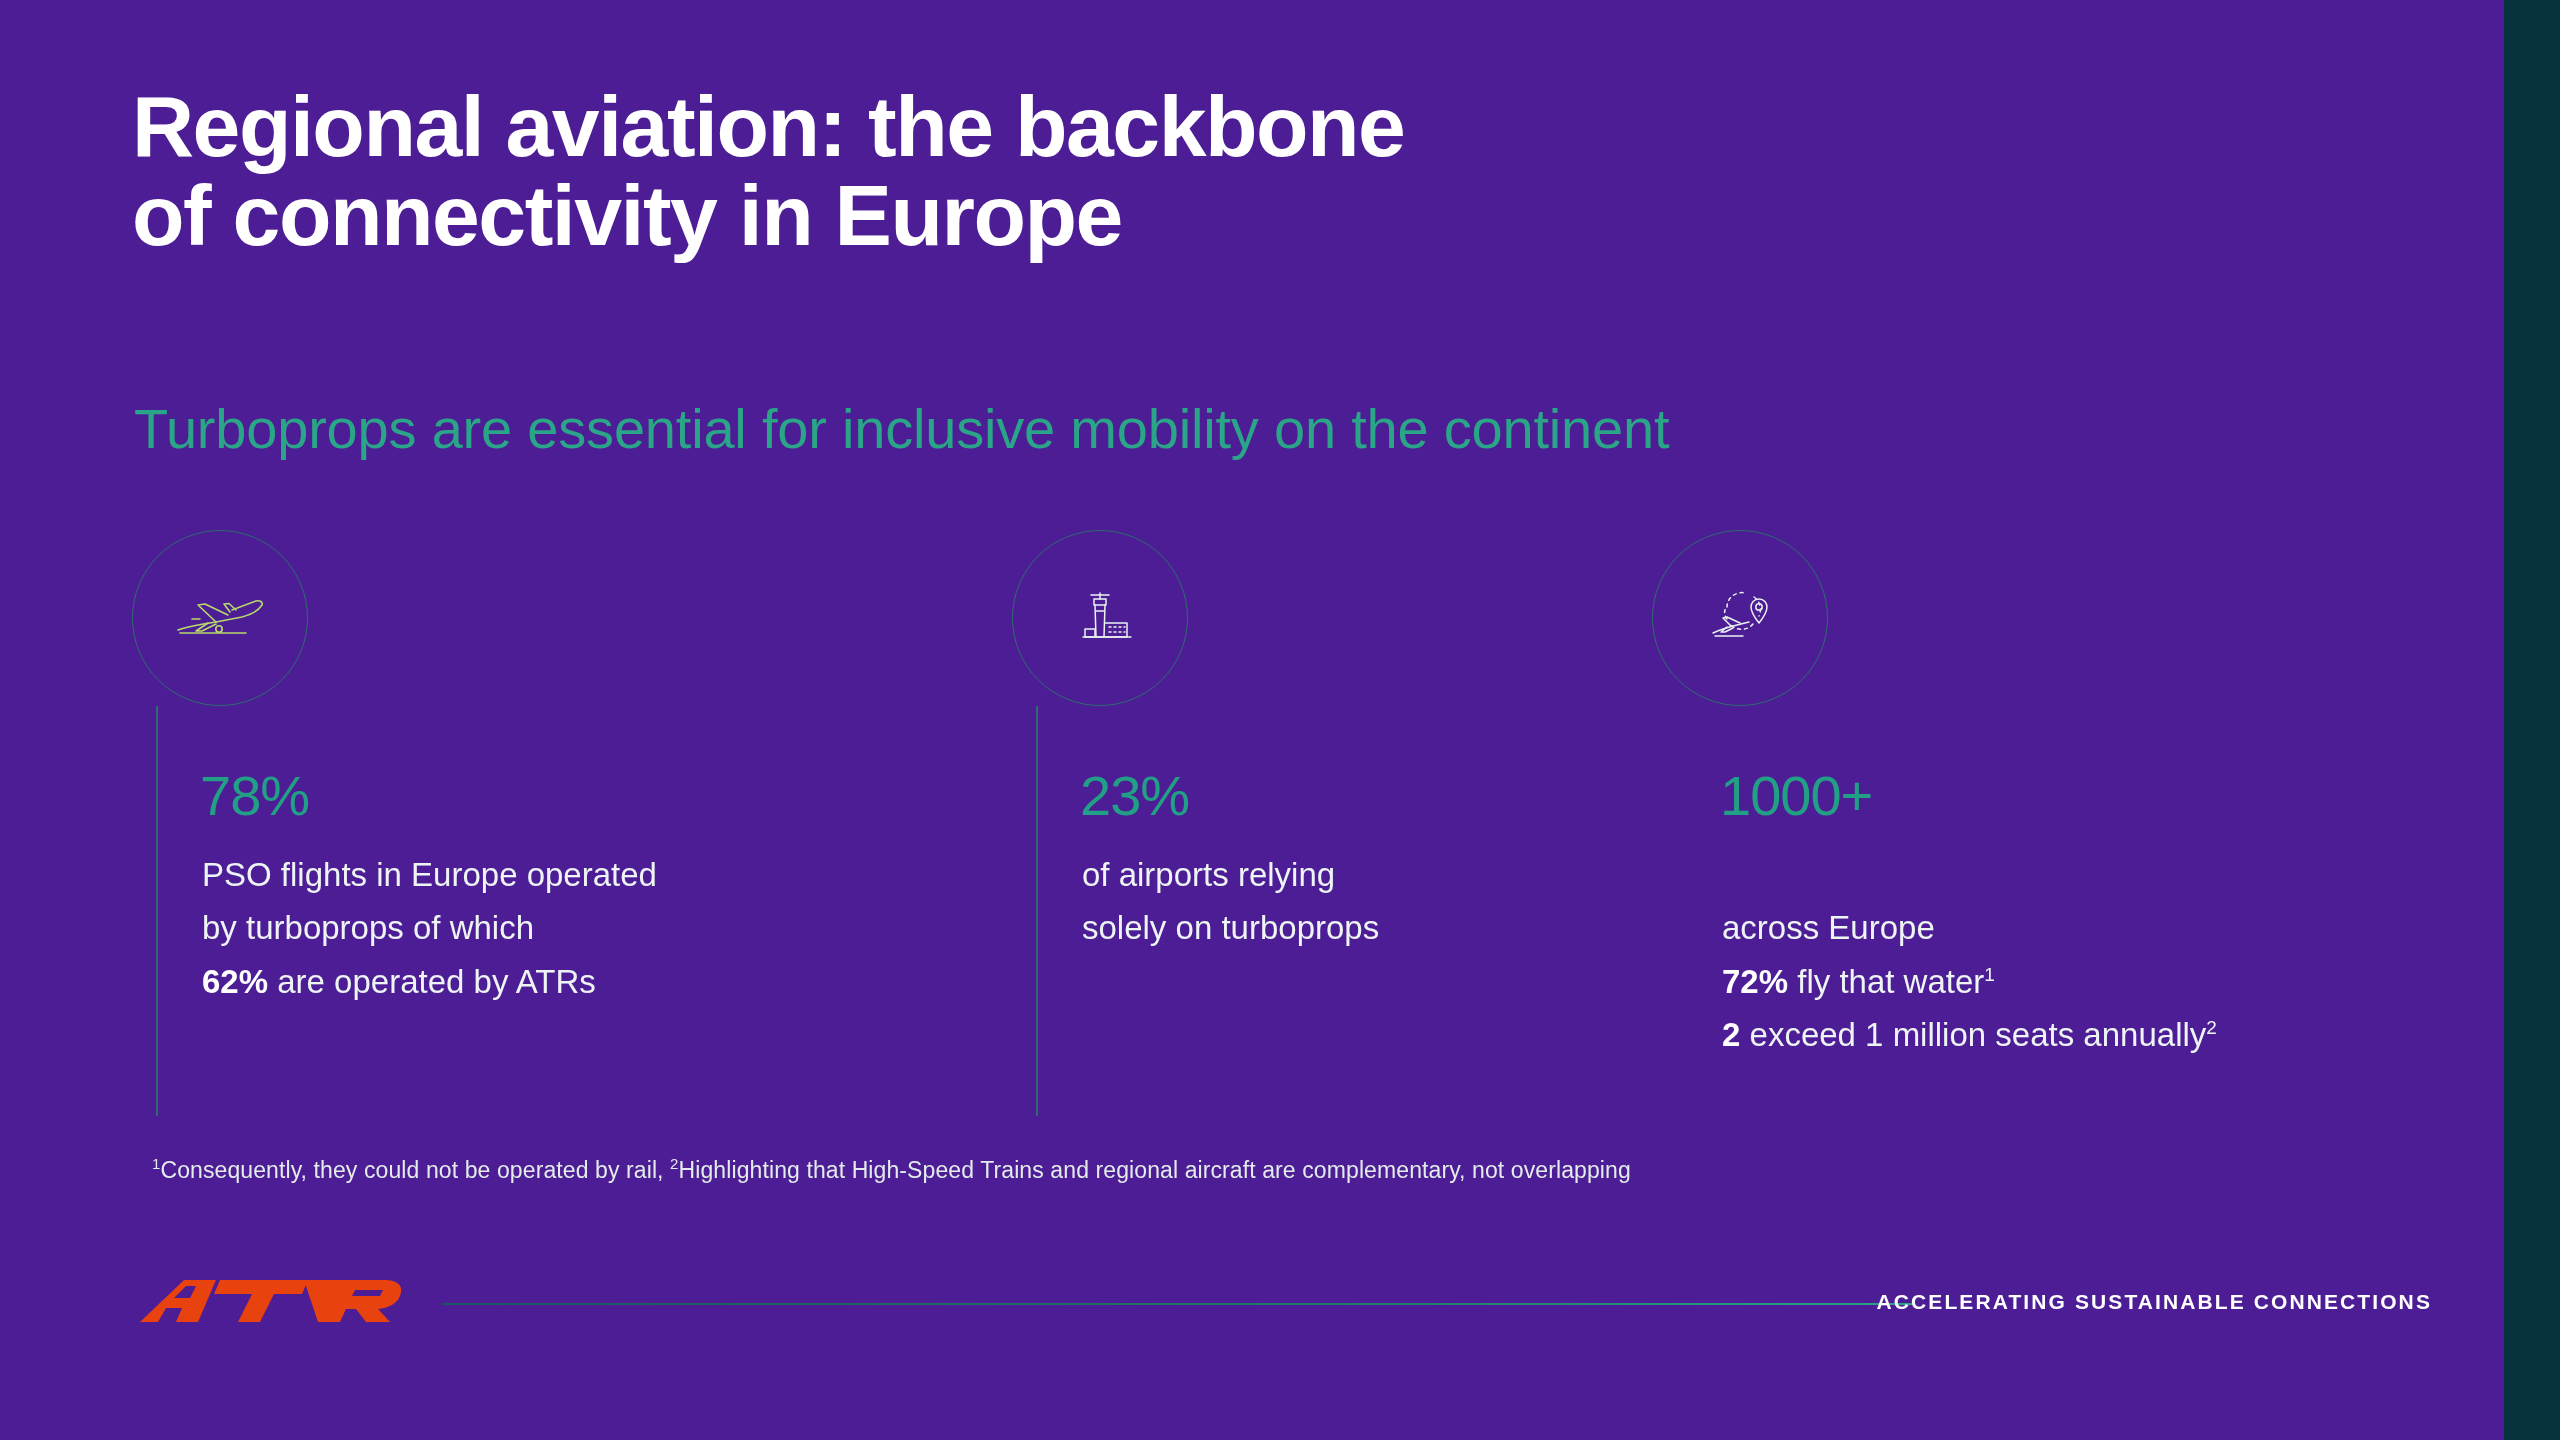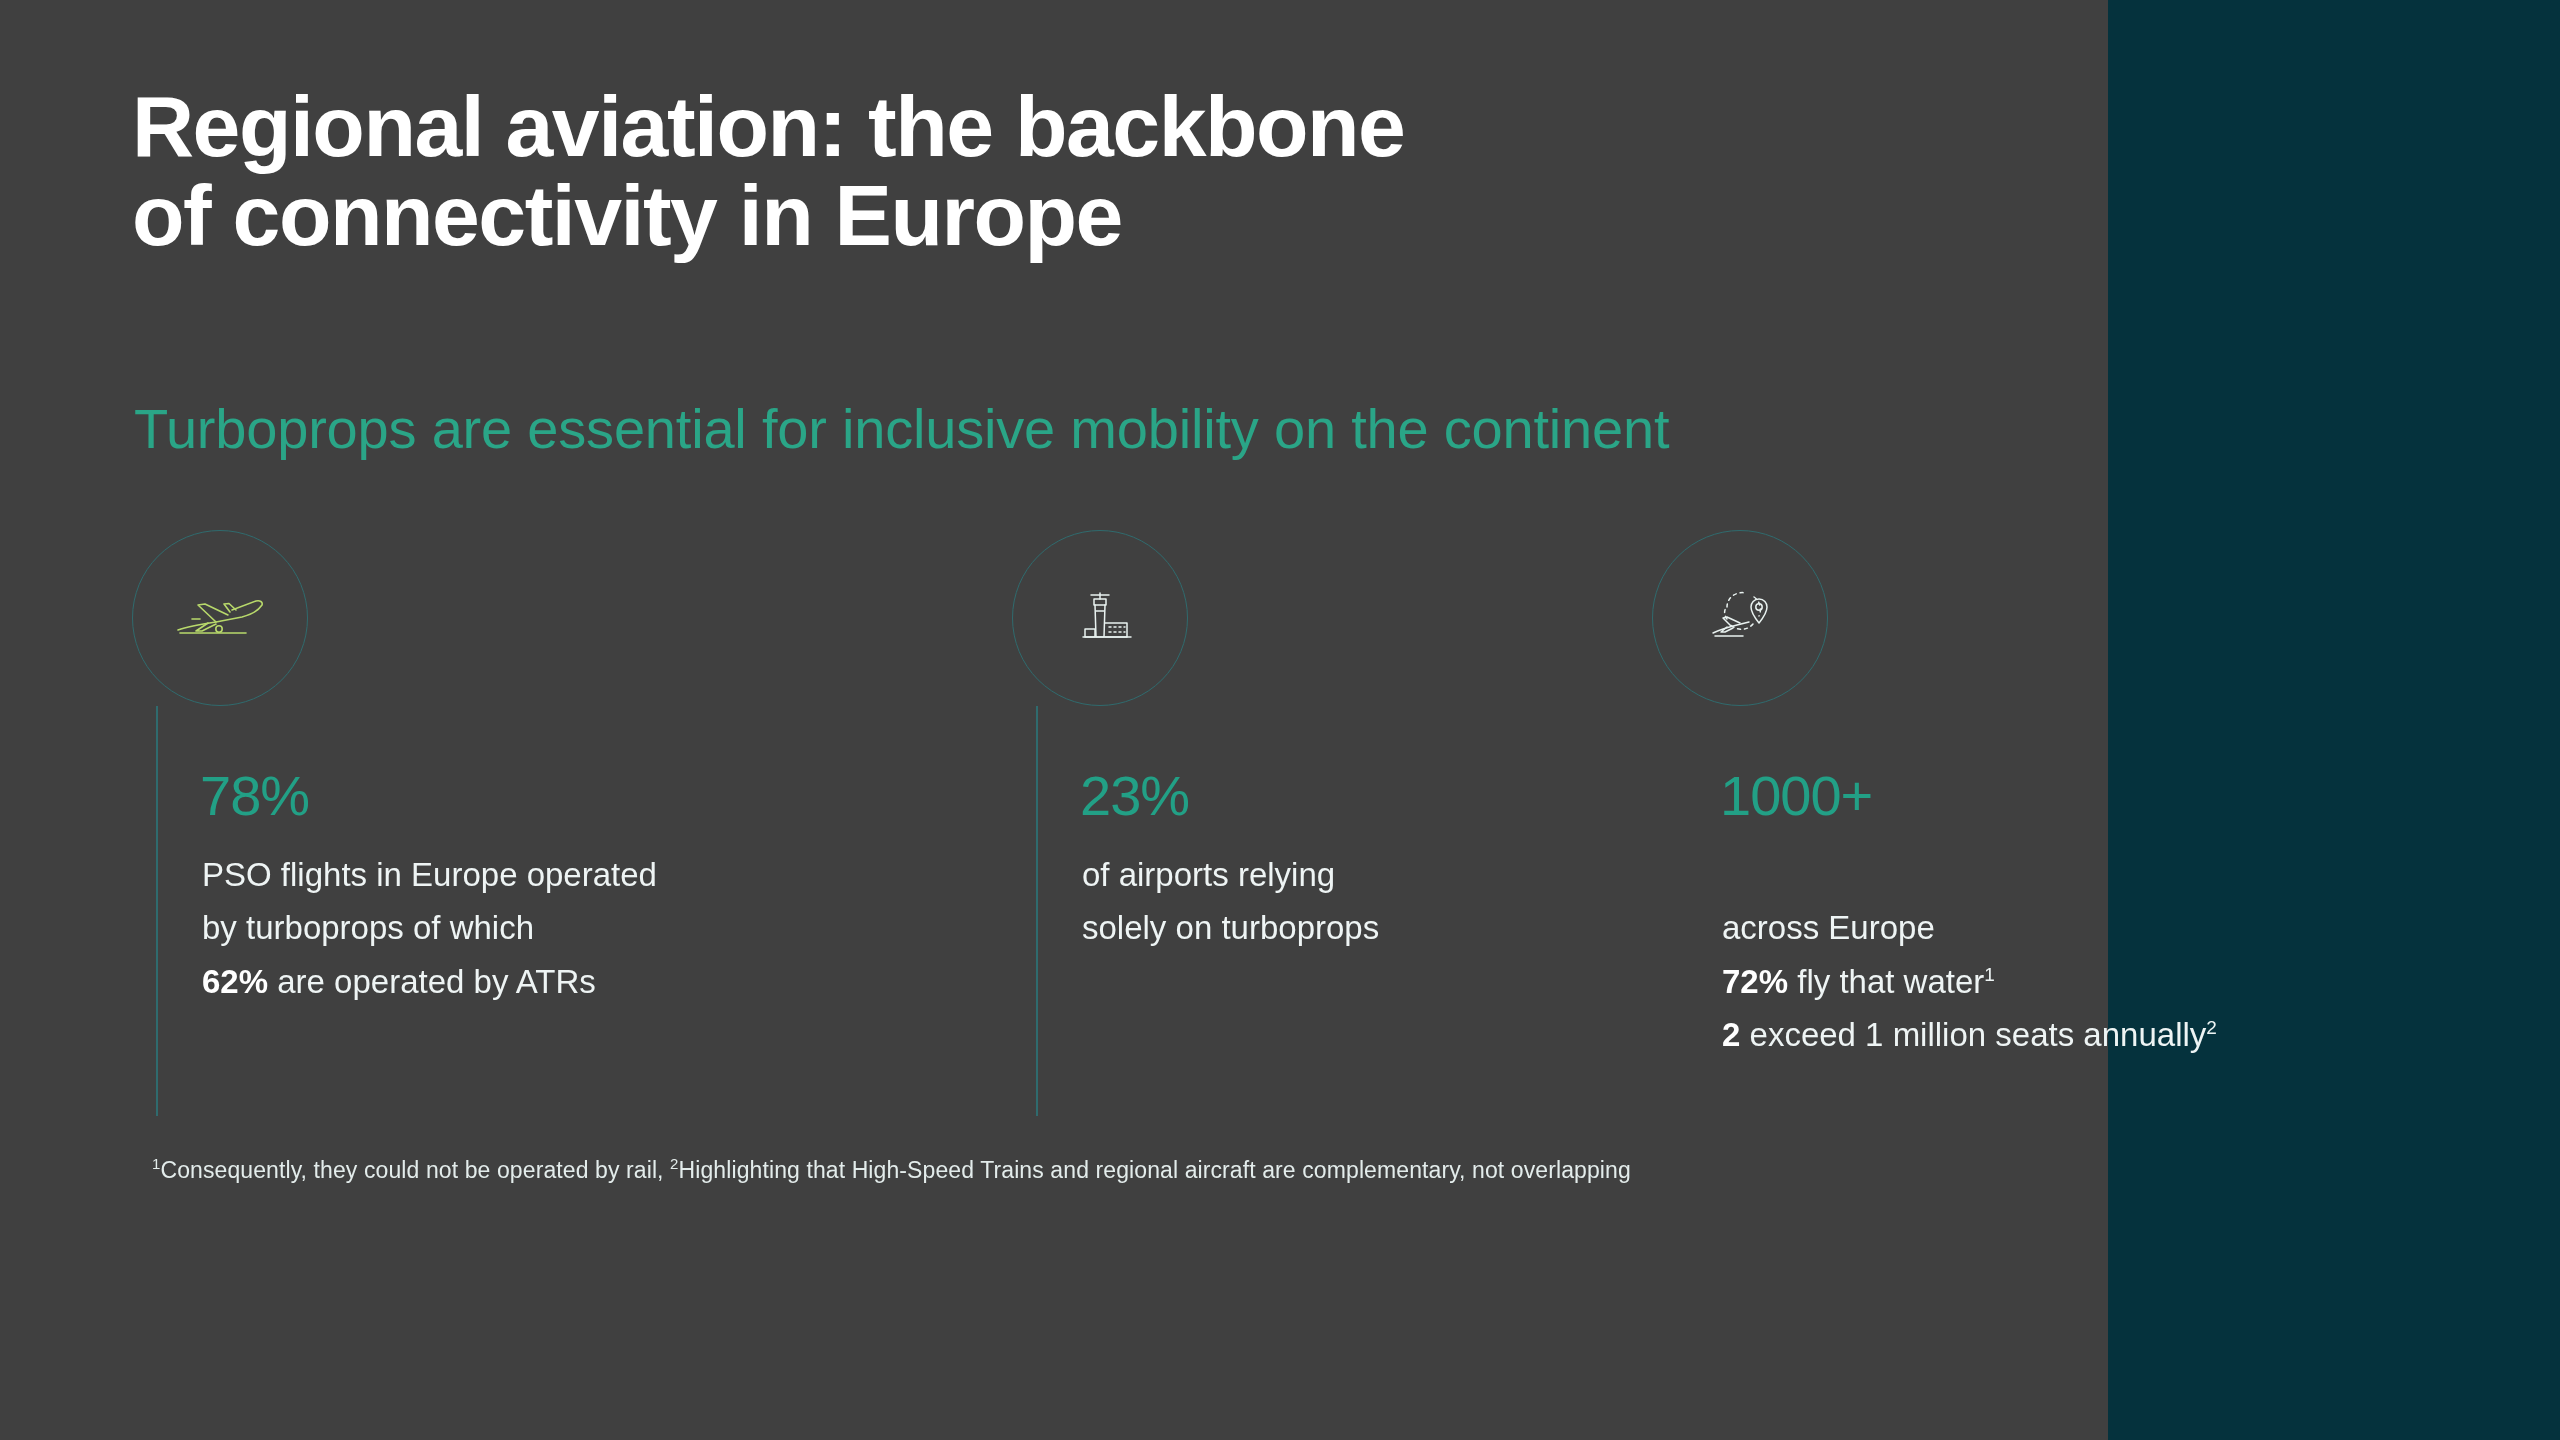--- a/index.html
+++ b/index.html
@@ -9,23 +9,23 @@
   }
   body {
     width: 2560px;
     height: 1440px;
     font-family: "Liberation Sans", sans-serif;
     color: #ffffff;
     overflow: hidden;
   }
   .slide {
     position: relative;
-    width: 2108px;
+    width: 2504px;
     height: 1440px;
-    background: #404040;
+    background: #4c1d95;
     box-sizing: border-box;
   }
 
   
   .title {
     position: absolute;
     left: 132px;
     top: 82px;
     width: 2060px;
     font-size: 86px;
@@ -221,14 +221,27 @@
         </svg>
       </div>
       <div class="stat-number">1000+</div>
       <div class="stat-text"><br><span>across Europe</span><br><b>72%</b><span> fly that water</span><sup>1</sup><br><b>2</b><span> exceed 1 million seats annually</span><sup>2</sup></div>
     </div>
 
   </div>
 
   <div class="footnote"><sup>1</sup><span>Consequently, they could not be operated by rail, </span><sup>2</sup><span>Highlighting that High-Speed Trains and regional aircraft are complementary, not overlapping</span></div>
 
+  <div class="footer">
+    <div class="logo">
+      <svg width="280" height="56" viewBox="0 0 280 56">
+        <g fill="#e8420f">
+          <path d="M8 48 L52 6 L84 6 L66 48 L44 48 L50 34 L34 34 L26 48 Z M42 24 L58 24 L64 12 L54 12 Z"></path>
+          <path d="M88 6 L176 6 L170 20 L142 20 L128 48 L106 48 L120 20 L82 20 Z"></path>
+          <path d="M172 6 L252 6 C266 6 272 12 268 22 C265 30 256 34 246 35 L258 48 L234 48 L224 35 L214 35 L208 48 L186 48 Z M220 22 L248 22 L251 16 L223 16 Z"></path>
+        </g>
+      </svg>
+    </div>
+    <div class="footer-rule"></div>
+    <div class="tagline">ACCELERATING SUSTAINABLE CONNECTIONS</div>
+  </div>
 
 </div>
 
 </body></html>

